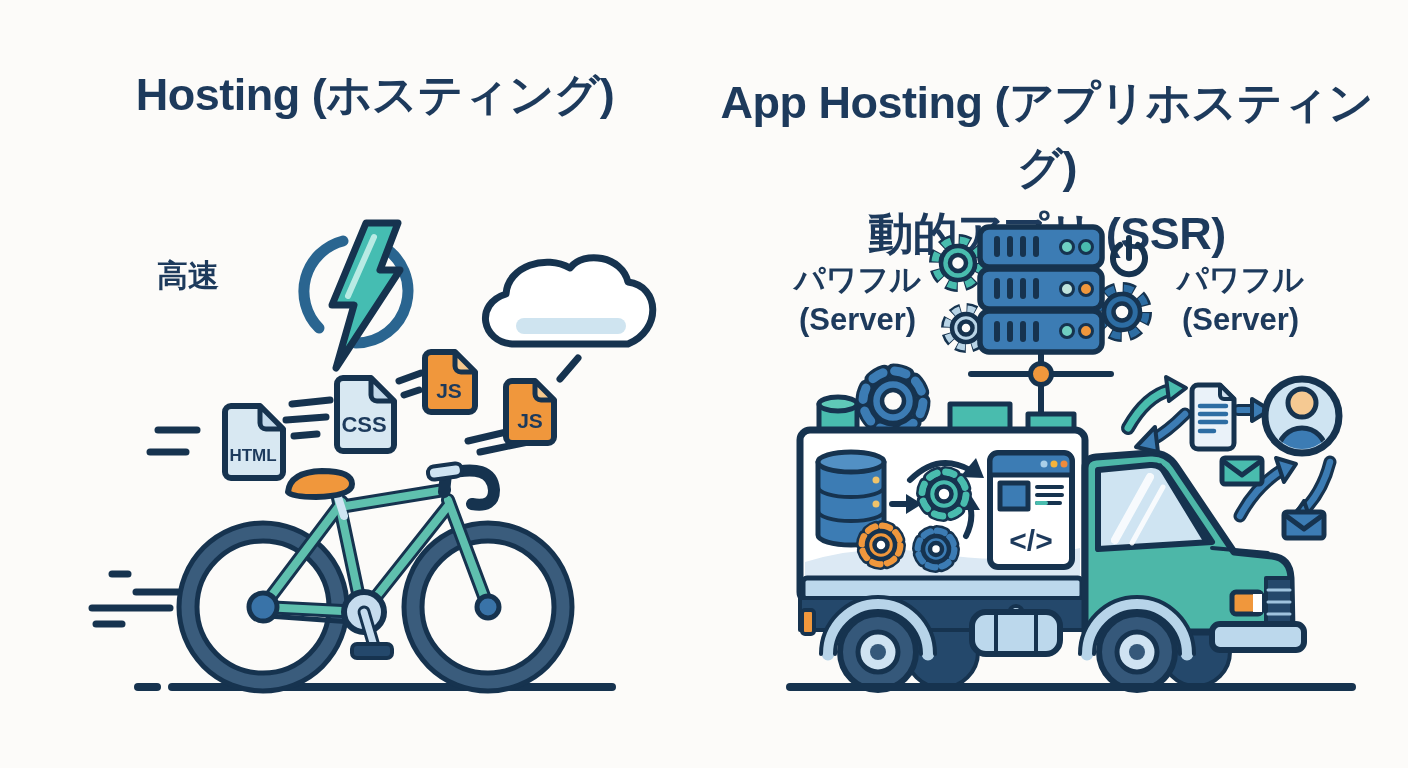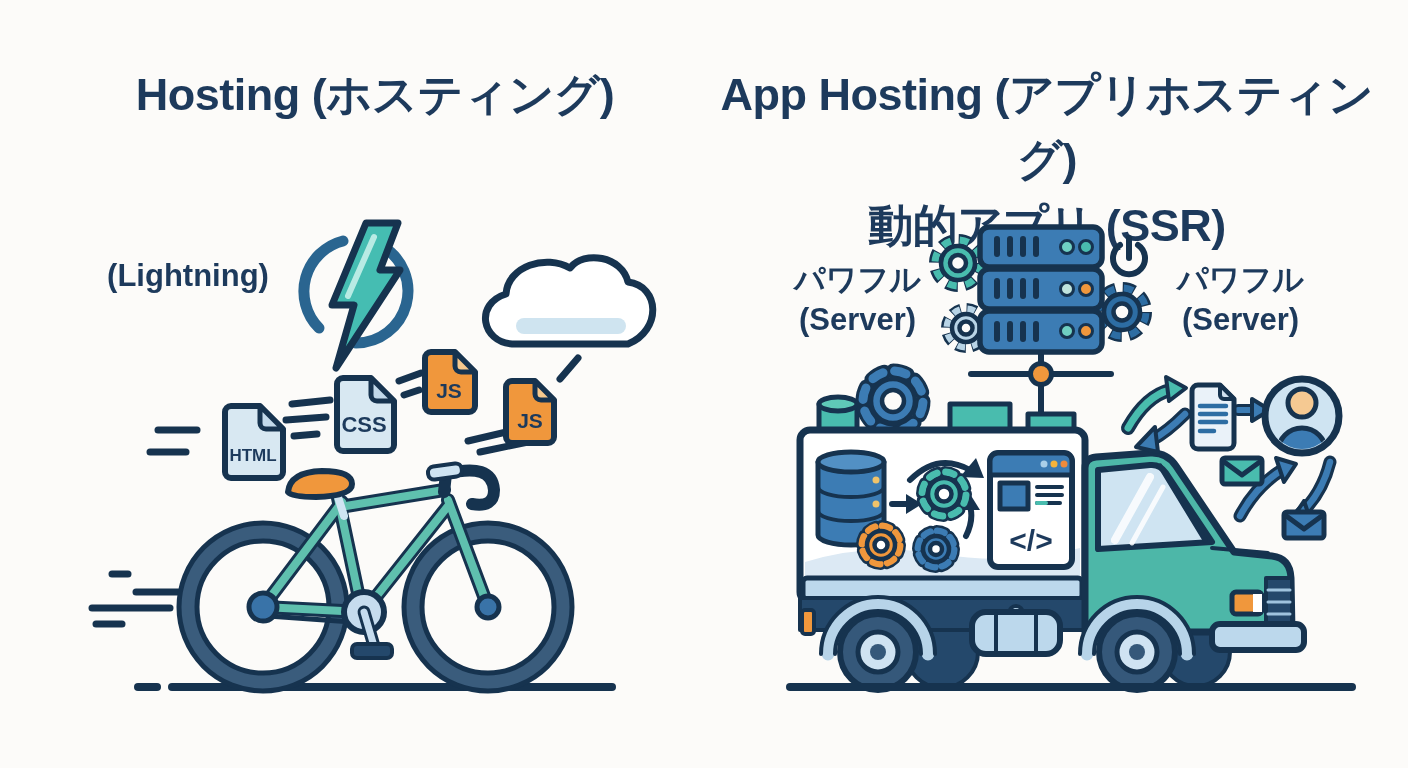--- a/index.html
+++ b/index.html
@@ -2,42 +2,42 @@
 <html><head>
 <meta charset="utf-8">
 <style>
   html,body{margin:0;padding:0;background:#fcfbf9;}
   .canvas{position:relative;width:1408px;height:768px;background:#fcfbf9;overflow:hidden;
           font-family:"Liberation Sans","DejaVu Sans",sans-serif;color:#1d3a5c;}
   .scene{position:absolute;left:0;top:0;width:1408px;height:768px;}
   .title{position:absolute;text-align:center;font-weight:bold;font-size:45px;line-height:1.45;
          color:#1d3a5c;letter-spacing:-0.5px;}
   .title-left{left:60px;top:62px;width:630px;}
-  .title-right{left:712px;top:62px;width:670px;}
+  .title-right{left:712px;top:70px;width:670px;}
   .label{position:absolute;text-align:center;font-weight:bold;font-size:31px;line-height:1.28;color:#1d3a5c;}
   .label-lightning{left:88px;top:256px;width:200px;}
   .label-server-left{left:780px;top:260px;width:155px;}
   .label-server-right{left:1163px;top:260px;width:155px;}
   svg text{font-family:"Liberation Sans","DejaVu Sans",sans-serif;font-weight:bold;fill:#1d3a5c;}
 </style>
 </head>
 <body>
 
 <div class="canvas">
 
   <div class="title title-left">
     <div>Hosting (ホスティング)</div>
   </div>
   <div class="title title-right">
     <div>App Hosting (アプリホスティング)</div>
     <div>動的アプリ (SSR)</div>
   </div>
 
   <div class="label label-lightning">
-    <div>(Lightning)</div>
+    <div>高速</div>
   </div>
   <div class="label label-server-left">
     <div>パワフル</div>
     <div>(Server)</div>
   </div>
   <div class="label label-server-right">
     <div>パワフル</div>
     <div>(Server)</div>
   </div>
 

